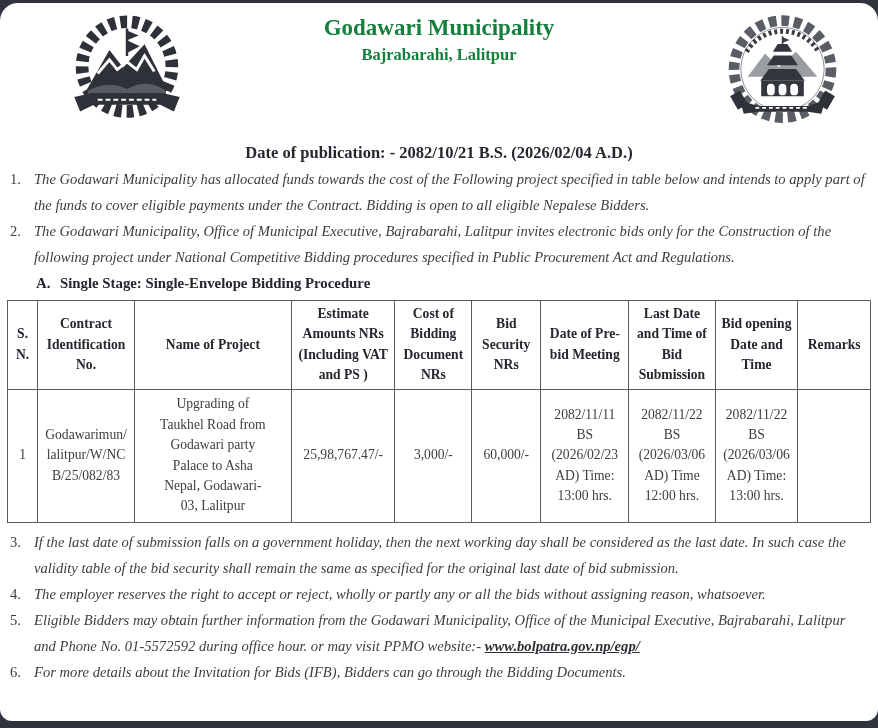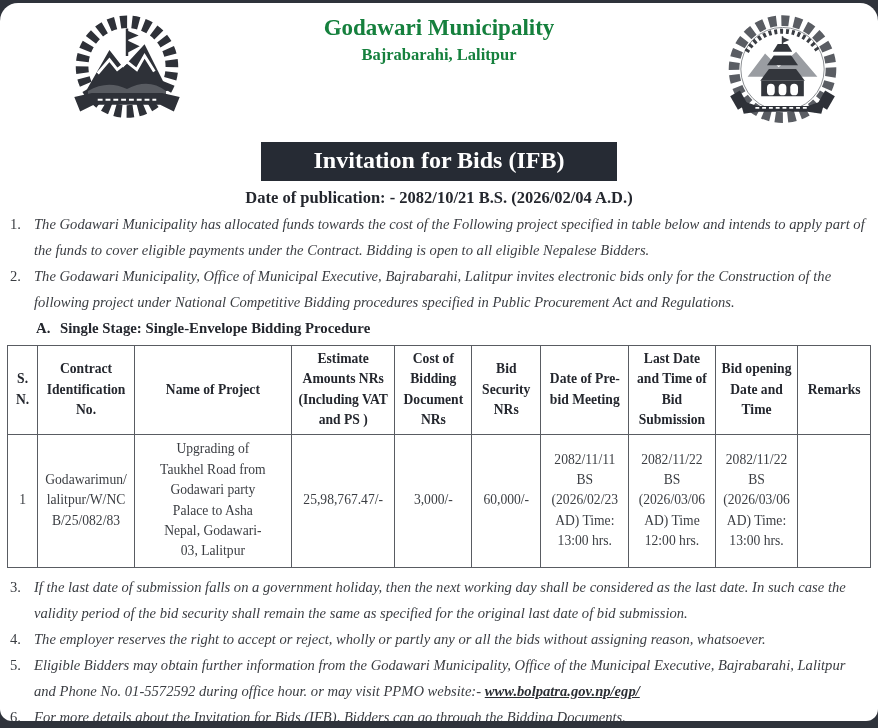--- a/index.html
+++ b/index.html
@@ -92,21 +92,20 @@
       <path d="M38 94 L56 100 L108 100 L126 94 L122 108 L108 106 L56 106 L42 108 Z" fill="#2e3138"></path>
       <path d="M54 102 H110" stroke="#ffffff" stroke-width="2" stroke-dasharray="4 3"></path>
     </svg>
 
     <div class="header-text">
       <div class="h-title">Godawari Municipality</div>
       <div class="h-addr">Bajrabarahi, Lalitpur</div>
     </div>
   </div>
 
-  <div class="banner">Invitation for Bids (IFB)</div>
 
   <div class="pubdate">Date of publication: - 2082/10/21 B.S. (2026/02/04 A.D.)</div>
 
   <div class="notices">
     <div class="notice">
       <span class="num">1.</span>
       <span class="txt">The Godawari Municipality has allocated funds towards the cost of the Following project specified in table below and intends to apply part of the funds to cover eligible payments under the Contract. Bidding is open to all eligible Nepalese Bidders.</span>
     </div>
     <div class="notice">
       <span class="num">2.</span>
@@ -177,21 +176,21 @@
 AD) Time:
 13:00 hrs.</td>
         <td></td>
       </tr>
     </tbody>
   </table>
 
   <div class="notices" style="margin-top:6px;">
     <div class="notice">
       <span class="num">3.</span>
-      <span class="txt">If the last date of submission falls on a government holiday, then the next working day shall be considered as the last date. In such case the validity period of the bid security shall remain the same as specified for the original last date of bid submission.</span>
+      <span class="txt">If the last date of submission falls on a government holiday, then the next working day shall be considered as the last date. In such case the validity table of the bid security shall remain the same as specified for the original last date of bid submission.</span>
     </div>
     <div class="notice">
       <span class="num">4.</span>
       <span class="txt">The employer reserves the right to accept or reject, wholly or partly any or all the bids without assigning reason, whatsoever.</span>
     </div>
     <div class="notice">
       <span class="num">5.</span>
       <span class="txt"><span>Eligible Bidders may obtain further information from the Godawari Municipality, Office of the Municipal Executive, Bajrabarahi, Lalitpur and Phone No. 01-5572592 during office hour. or may visit PPMO website:- </span><span class="link">www.bolpatra.gov.np/egp/</span></span>
     </div>
     <div class="notice">

